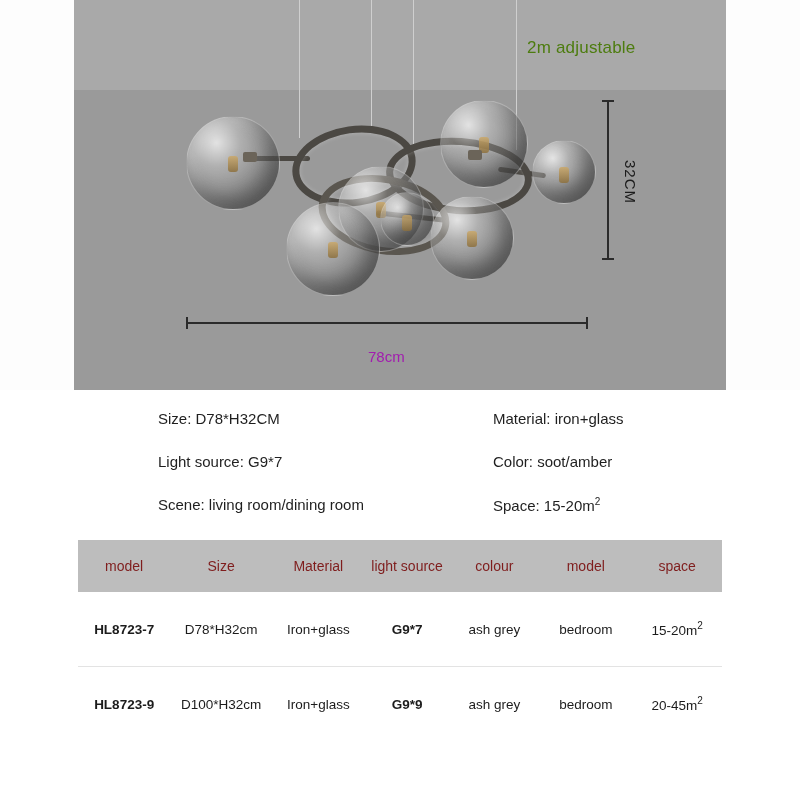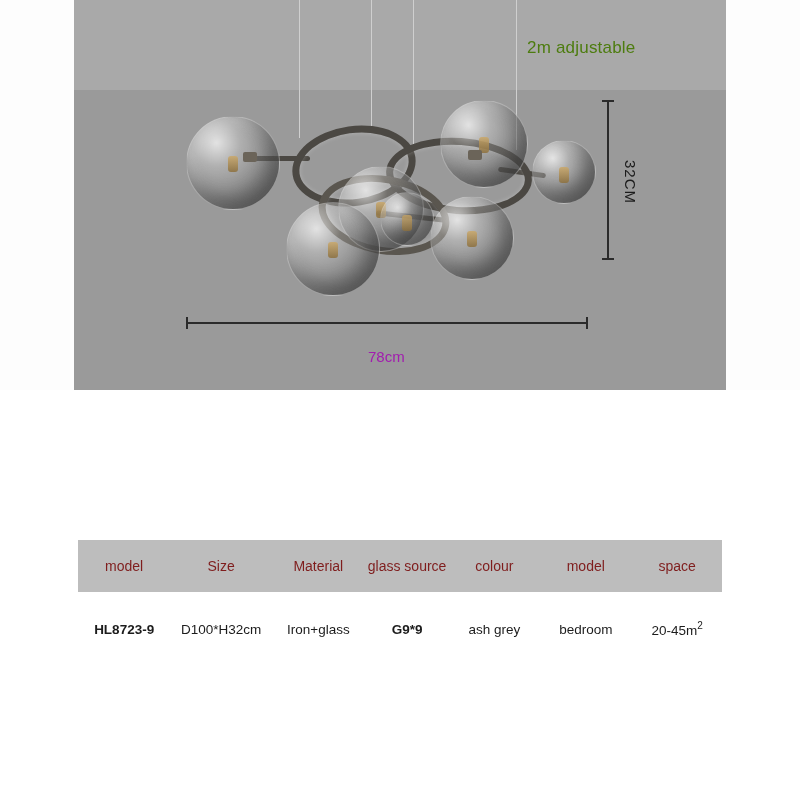--- a/index.html
+++ b/index.html
@@ -297,35 +297,55 @@
     <div class="socket" style="left:468px;top:150px;"></div>
 
     <div class="rule-vert"></div>
     <div class="rule-horiz"></div>
 
     <div class="label-adjustable">2m adjustable</div>
     <div class="label-height">32CM</div>
     <div class="label-width">78cm</div>
   </div>
 
+  <div class="specs">
+    <div class="spec-row spec-left spec-y1">Size: D78*H32CM</div>
+    <div class="spec-row spec-left spec-y2">Light source: G9*7</div>
+    <div class="spec-row spec-left spec-y3">Scene: living room/dining room</div>
+
+    <div class="spec-row spec-right spec-y1">Material: iron+glass</div>
+    <div class="spec-row spec-right spec-y2">Color: soot/amber</div>
+    <div class="spec-row spec-right spec-y3">
+      <span>Space: 15-20m</span><sup>2</sup>
+    </div>
+  </div>
 
   <div class="table-wrap">
     <table class="spec-table">
       <thead>
         <tr>
           <th class="col-model">model</th>
           <th class="col-size">Size</th>
           <th class="col-mat">Material</th>
-          <th class="col-ls">glass source</th>
+          <th class="col-ls">light source</th>
           <th class="col-colour">colour</th>
           <th class="col-suit">model</th>
           <th class="col-space">space</th>
         </tr>
       </thead>
       <tbody>
+        <tr>
+          <td class="model-cell">HL8723-7</td>
+          <td>D78*H32cm</td>
+          <td>Iron+glass</td>
+          <td class="ls-cell">G9*7</td>
+          <td>ash grey</td>
+          <td>bedroom</td>
+          <td><span>15-20m</span><sup>2</sup></td>
+        </tr>
         <tr>
           <td class="model-cell">HL8723-9</td>
           <td>D100*H32cm</td>
           <td>Iron+glass</td>
           <td class="ls-cell">G9*9</td>
           <td>ash grey</td>
           <td>bedroom</td>
           <td><span>20-45m</span><sup>2</sup></td>
         </tr>
       </tbody>

